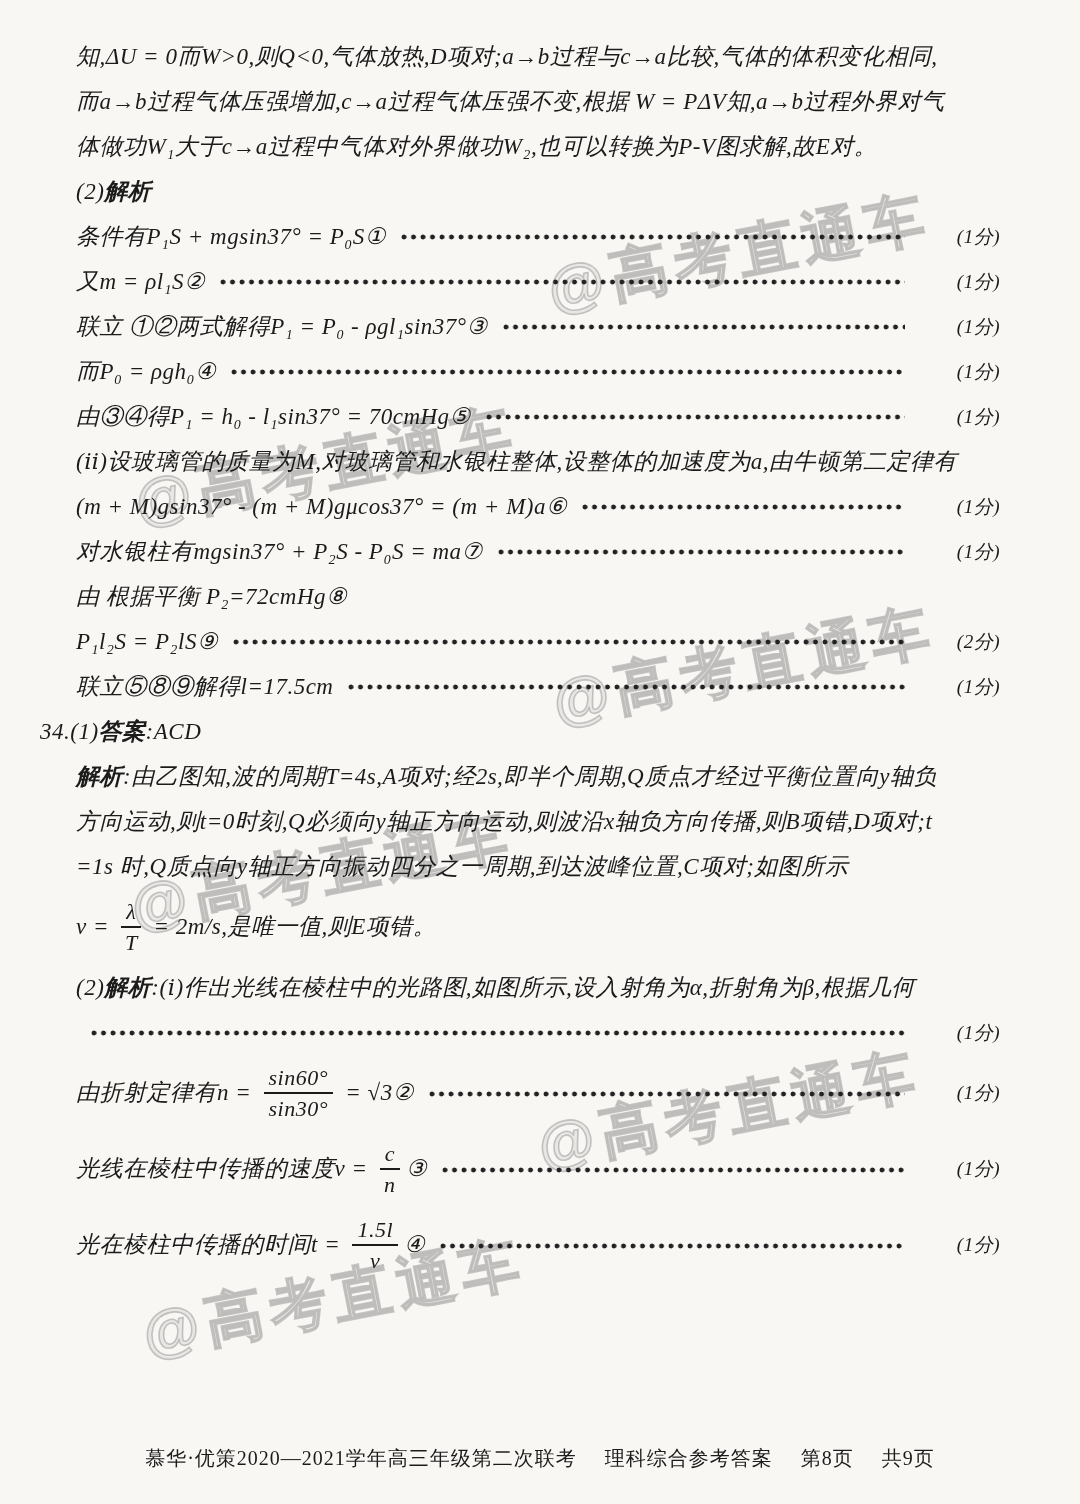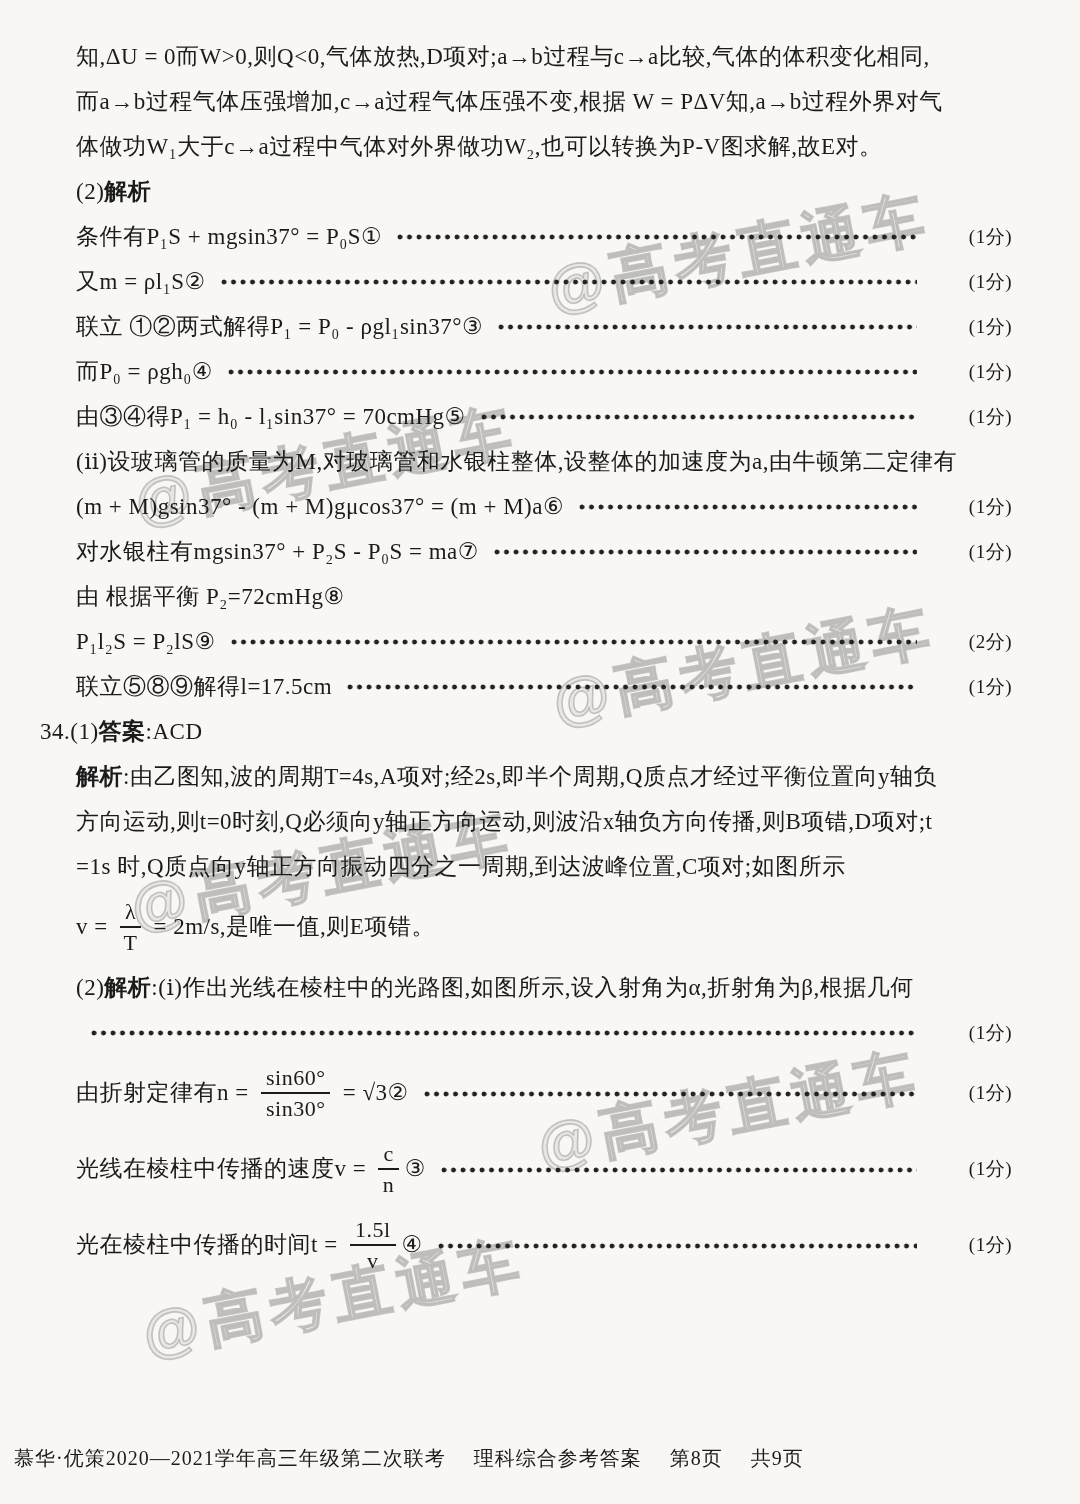--- a/index.html
+++ b/index.html
@@ -7,21 +7,21 @@
     position:relative;
     width:1080px;height:1504px;
     margin:0 auto;
     background:#f8f7f4;
     overflow:hidden;
     color:#1b1b1b;
     font-family:"Liberation Serif","DejaVu Serif",serif;
   }
   .content{
     position:absolute;
-    left:76px;right:68px;top:34px;
+    left:76px;right:80px;top:34px;font-style:italic;
   }
   .line{
     display:flex;
     align-items:center;
     min-height:45px;
     font-size:23px;
     line-height:1.35;
     letter-spacing:0.5px;
   }
   .line.tall{min-height:76px;}
@@ -64,20 +64,21 @@
   }
   .wm1{left:545px;top:215px;}
   .wm2{left:132px;top:428px;}
   .wm3{left:550px;top:628px;}
   .wm4{left:128px;top:833px;}
   .wm5{left:535px;top:1072px;}
   .wm6{left:140px;top:1260px;}
   .footer{
     position:absolute;
     left:0;right:0;top:1445px;
+    text-align:center;
     font-size:20px;
     letter-spacing:1px;
   }
   .footer span{margin:0 14px 0 14px;}
   .content{z-index:2;}
 </style>
 </head>
 <body>
 
 <div class="page">

